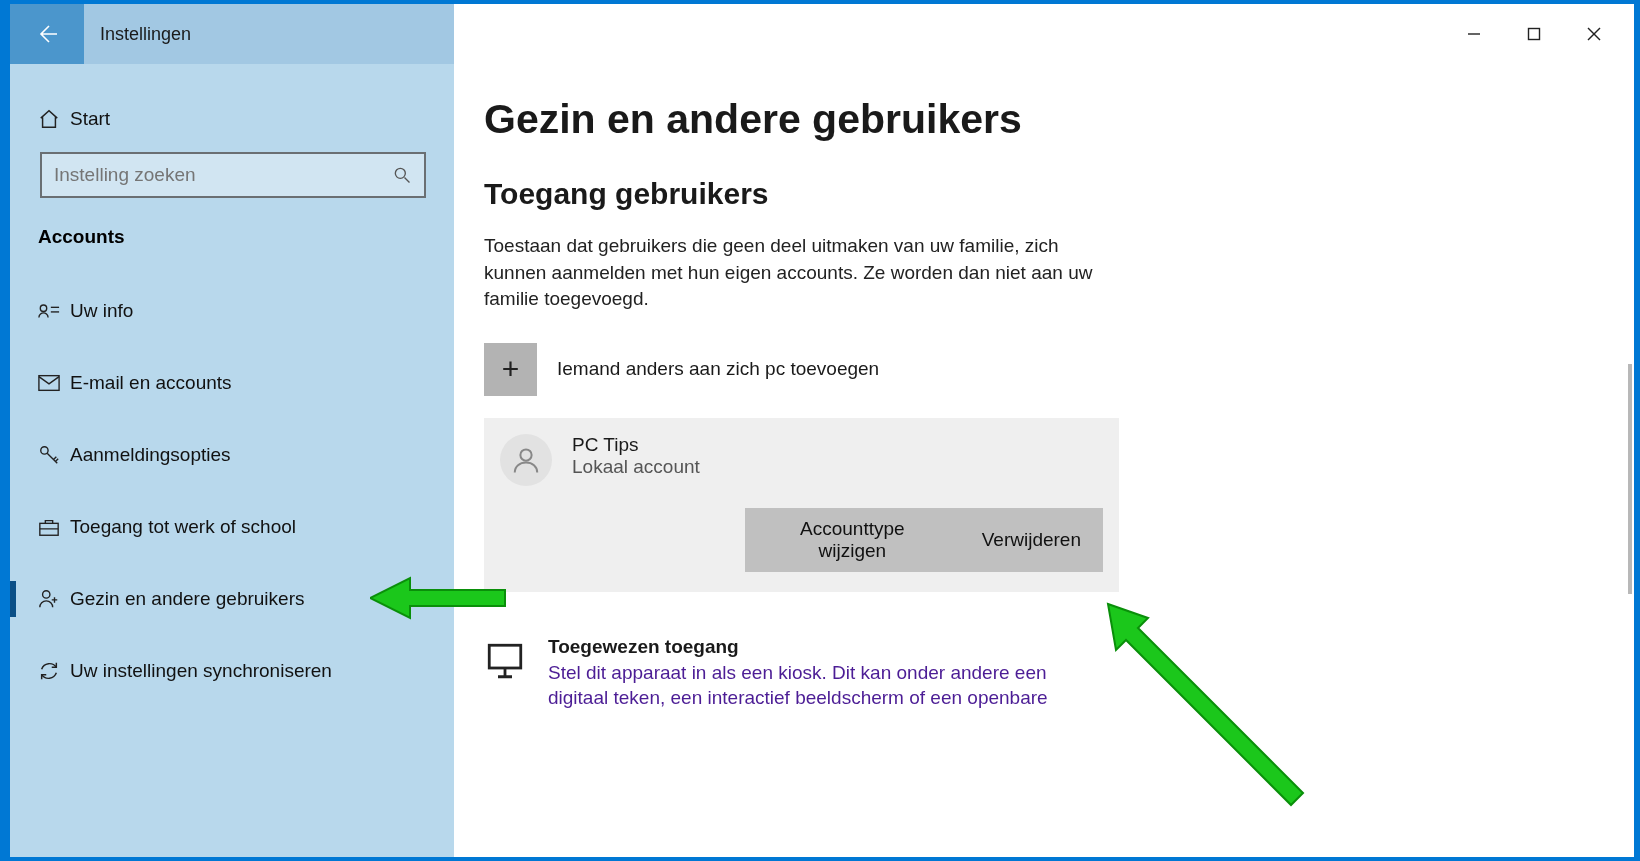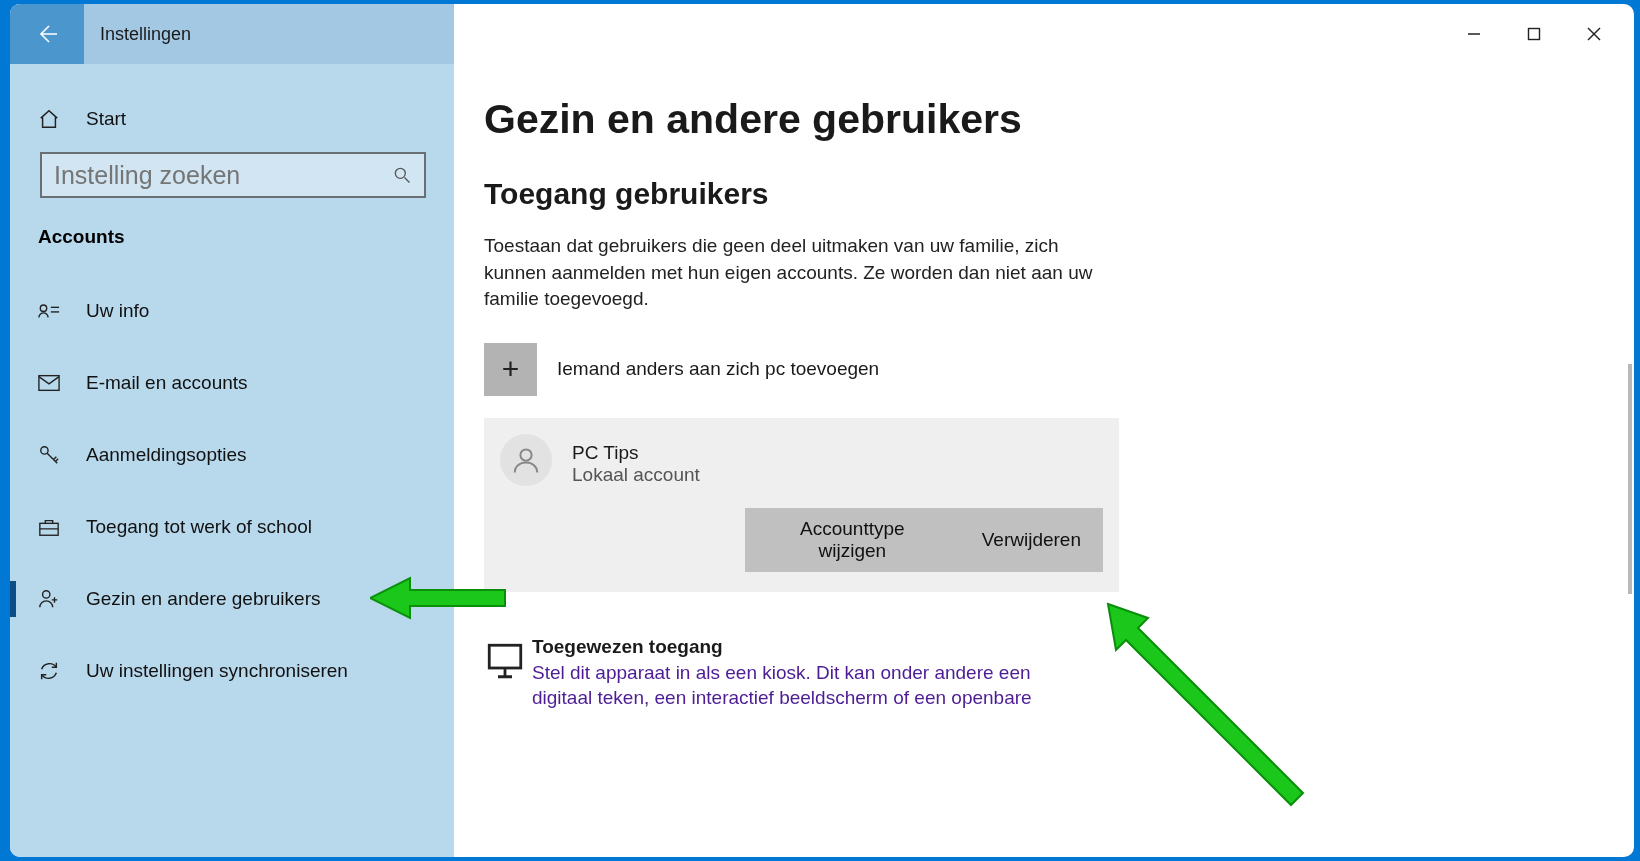--- a/index.html
+++ b/index.html
@@ -3,21 +3,21 @@
 <meta charset="utf-8">
 <style>
   * { box-sizing: border-box; margin: 0; padding: 0; font-family: "Segoe UI", Tahoma, sans-serif; }
   html, body { width: 100%; height: 100%; background: #0078d4; overflow: hidden; }
   .window {
     position: absolute;
     left: 10px; top: 4px; right: 6px; bottom: 4px;
     background: #fff;
     display: flex;
     flex-direction: column;
-    border-radius: 10px;
+    border-radius: 0;
     overflow: hidden;
   }
   .titlebar {
     height: 60px;
     display: flex;
     align-items: stretch;
     flex-shrink: 0;
   }
   .titlebar-left {
     width: 444px;
@@ -57,21 +57,21 @@
     width: 444px;
     background: #b8d8ec;
     padding: 28px 16px 0 18px;
     flex-shrink: 0;
     position: relative;
   }
   .nav-row {
     display: flex;
     align-items: center;
     height: 54px;
-    gap: 26px;
+    gap: 10px;
     padding-left: 10px;
     font-size: 19px;
     color: #111;
     cursor: default;
   }
   .nav-row.selected::before {
     content: "";
     position: absolute;
     left: 0;
     width: 6px; height: 36px;
@@ -92,21 +92,21 @@
     border: 2px solid #6a6f73;
     background: #d1e5f2;
     display: flex;
     align-items: center;
     padding: 0 12px;
     font-size: 19px;
     color: #555;
   }
   .search input {
     flex: 1; border: none; background: transparent; outline: none;
-    font-size: 25px; color: #222;
+    font-size: 19px; color: #222;
   }
   .cat-header {
     font-size: 19px;
     font-weight: 600;
     padding: 6px 10px 18px 10px;
   }
   .nav-spacer { height: 18px; }
   .content {
     flex: 1;
     padding: 32px 24px 0 30px;
@@ -126,37 +126,37 @@
     display: flex; align-items: center; justify-content: center;
     font-size: 30px; font-weight: 300; color: #222;
   }
   .add-label { font-size: 19px; }
   .acct-card {
     width: 635px;
     background: #efefef;
     padding: 16px 16px 20px 16px;
     margin-bottom: 44px;
   }
-  .acct-top { display: flex; align-items: flex-end; gap: 20px; margin-bottom: 22px; }
+  .acct-top { display: flex; align-items: flex-start; gap: 20px; margin-bottom: 22px; }
   .avatar {
     width: 52px; height: 52px; border-radius: 50%;
     background: #e2e2e2;
     display: flex; align-items: center; justify-content: center;
   }
   .acct-name { font-size: 19px; }
   .acct-type { font-size: 19px; color: #555; }
   .acct-btns { display: flex; padding-left: 245px; }
   .gbtn {
     background: #c0c0c0;
     border: none;
     padding: 10px 22px;
     font-size: 19px;
     color: #111;
   }
-  .kiosk-row { display: flex; gap: 4px; align-items: flex-start; }
+  .kiosk-row { display: flex; gap: 20px; align-items: flex-start; }
   .kiosk-icon { width: 44px; flex-shrink: 0; margin-top: 4px; }
   .kiosk-title { font-size: 19px; font-weight: 600; margin-bottom: 2px; }
   .kiosk-desc { font-size: 19px; color: #4c1d95; max-width: 520px; line-height: 1.35; }
   
   .arrow1 {
     position: absolute;
     left: 360px; top: 564px;
     pointer-events: none;
   }
   .arrow2 {

